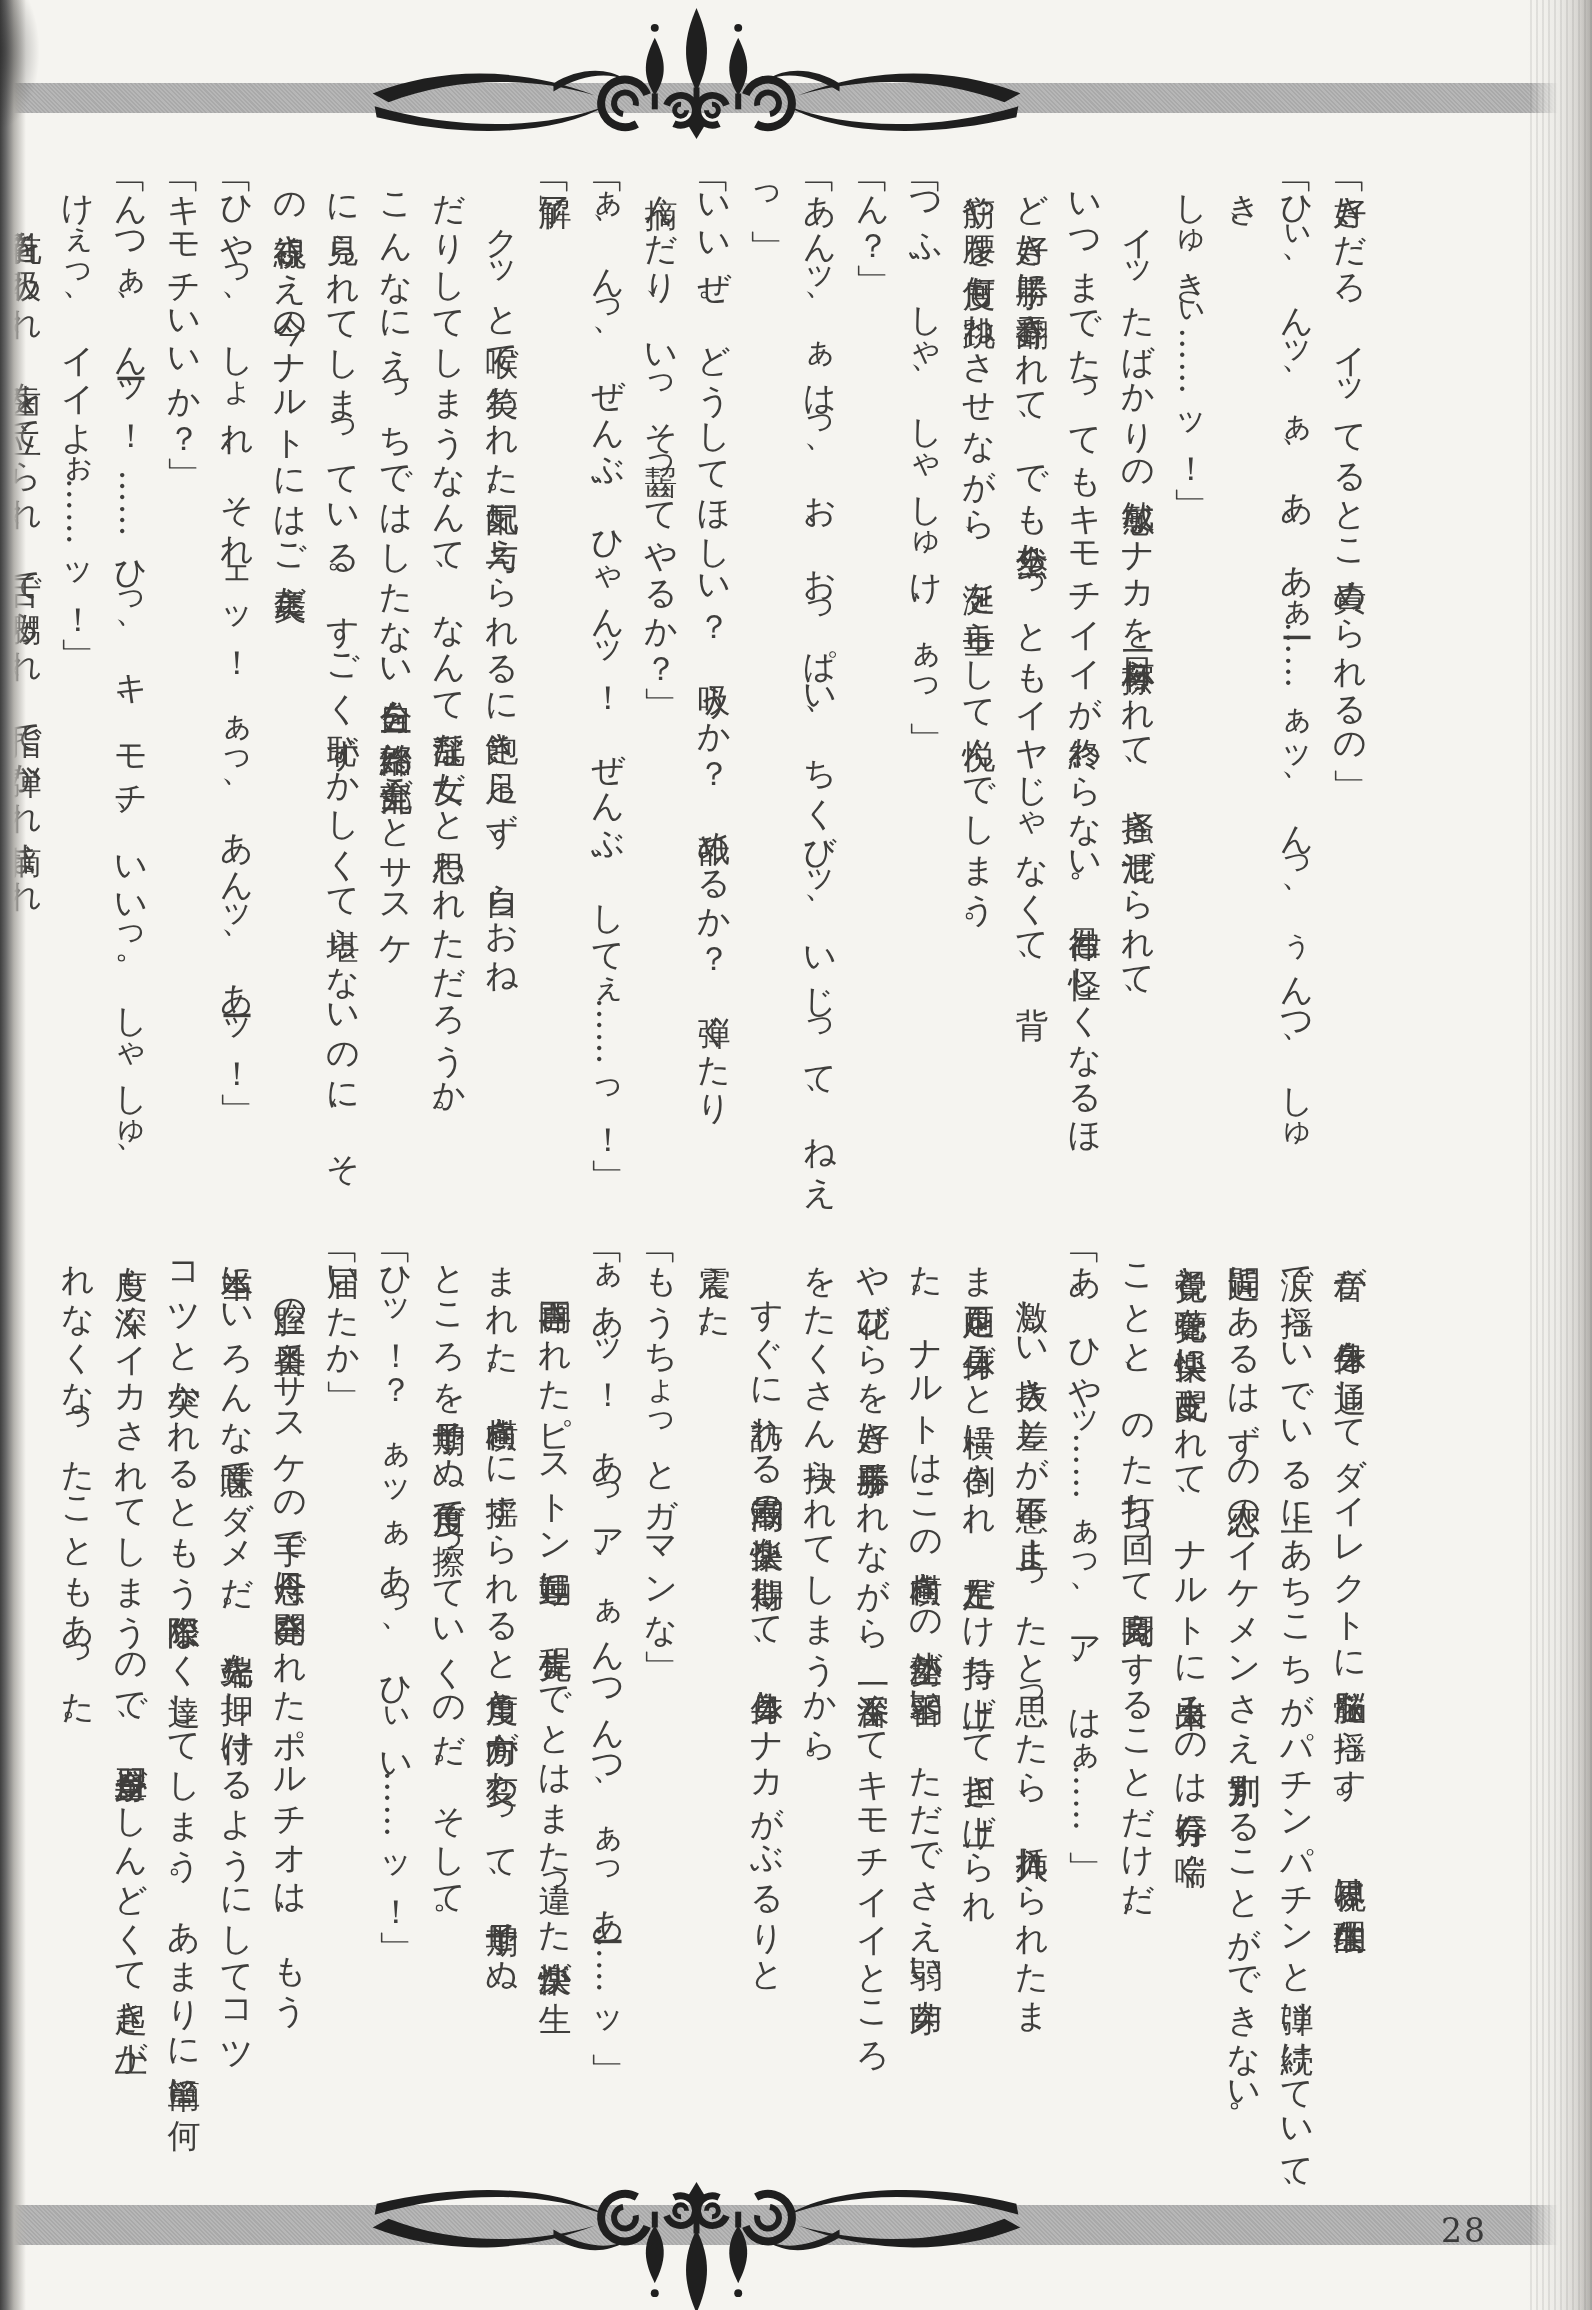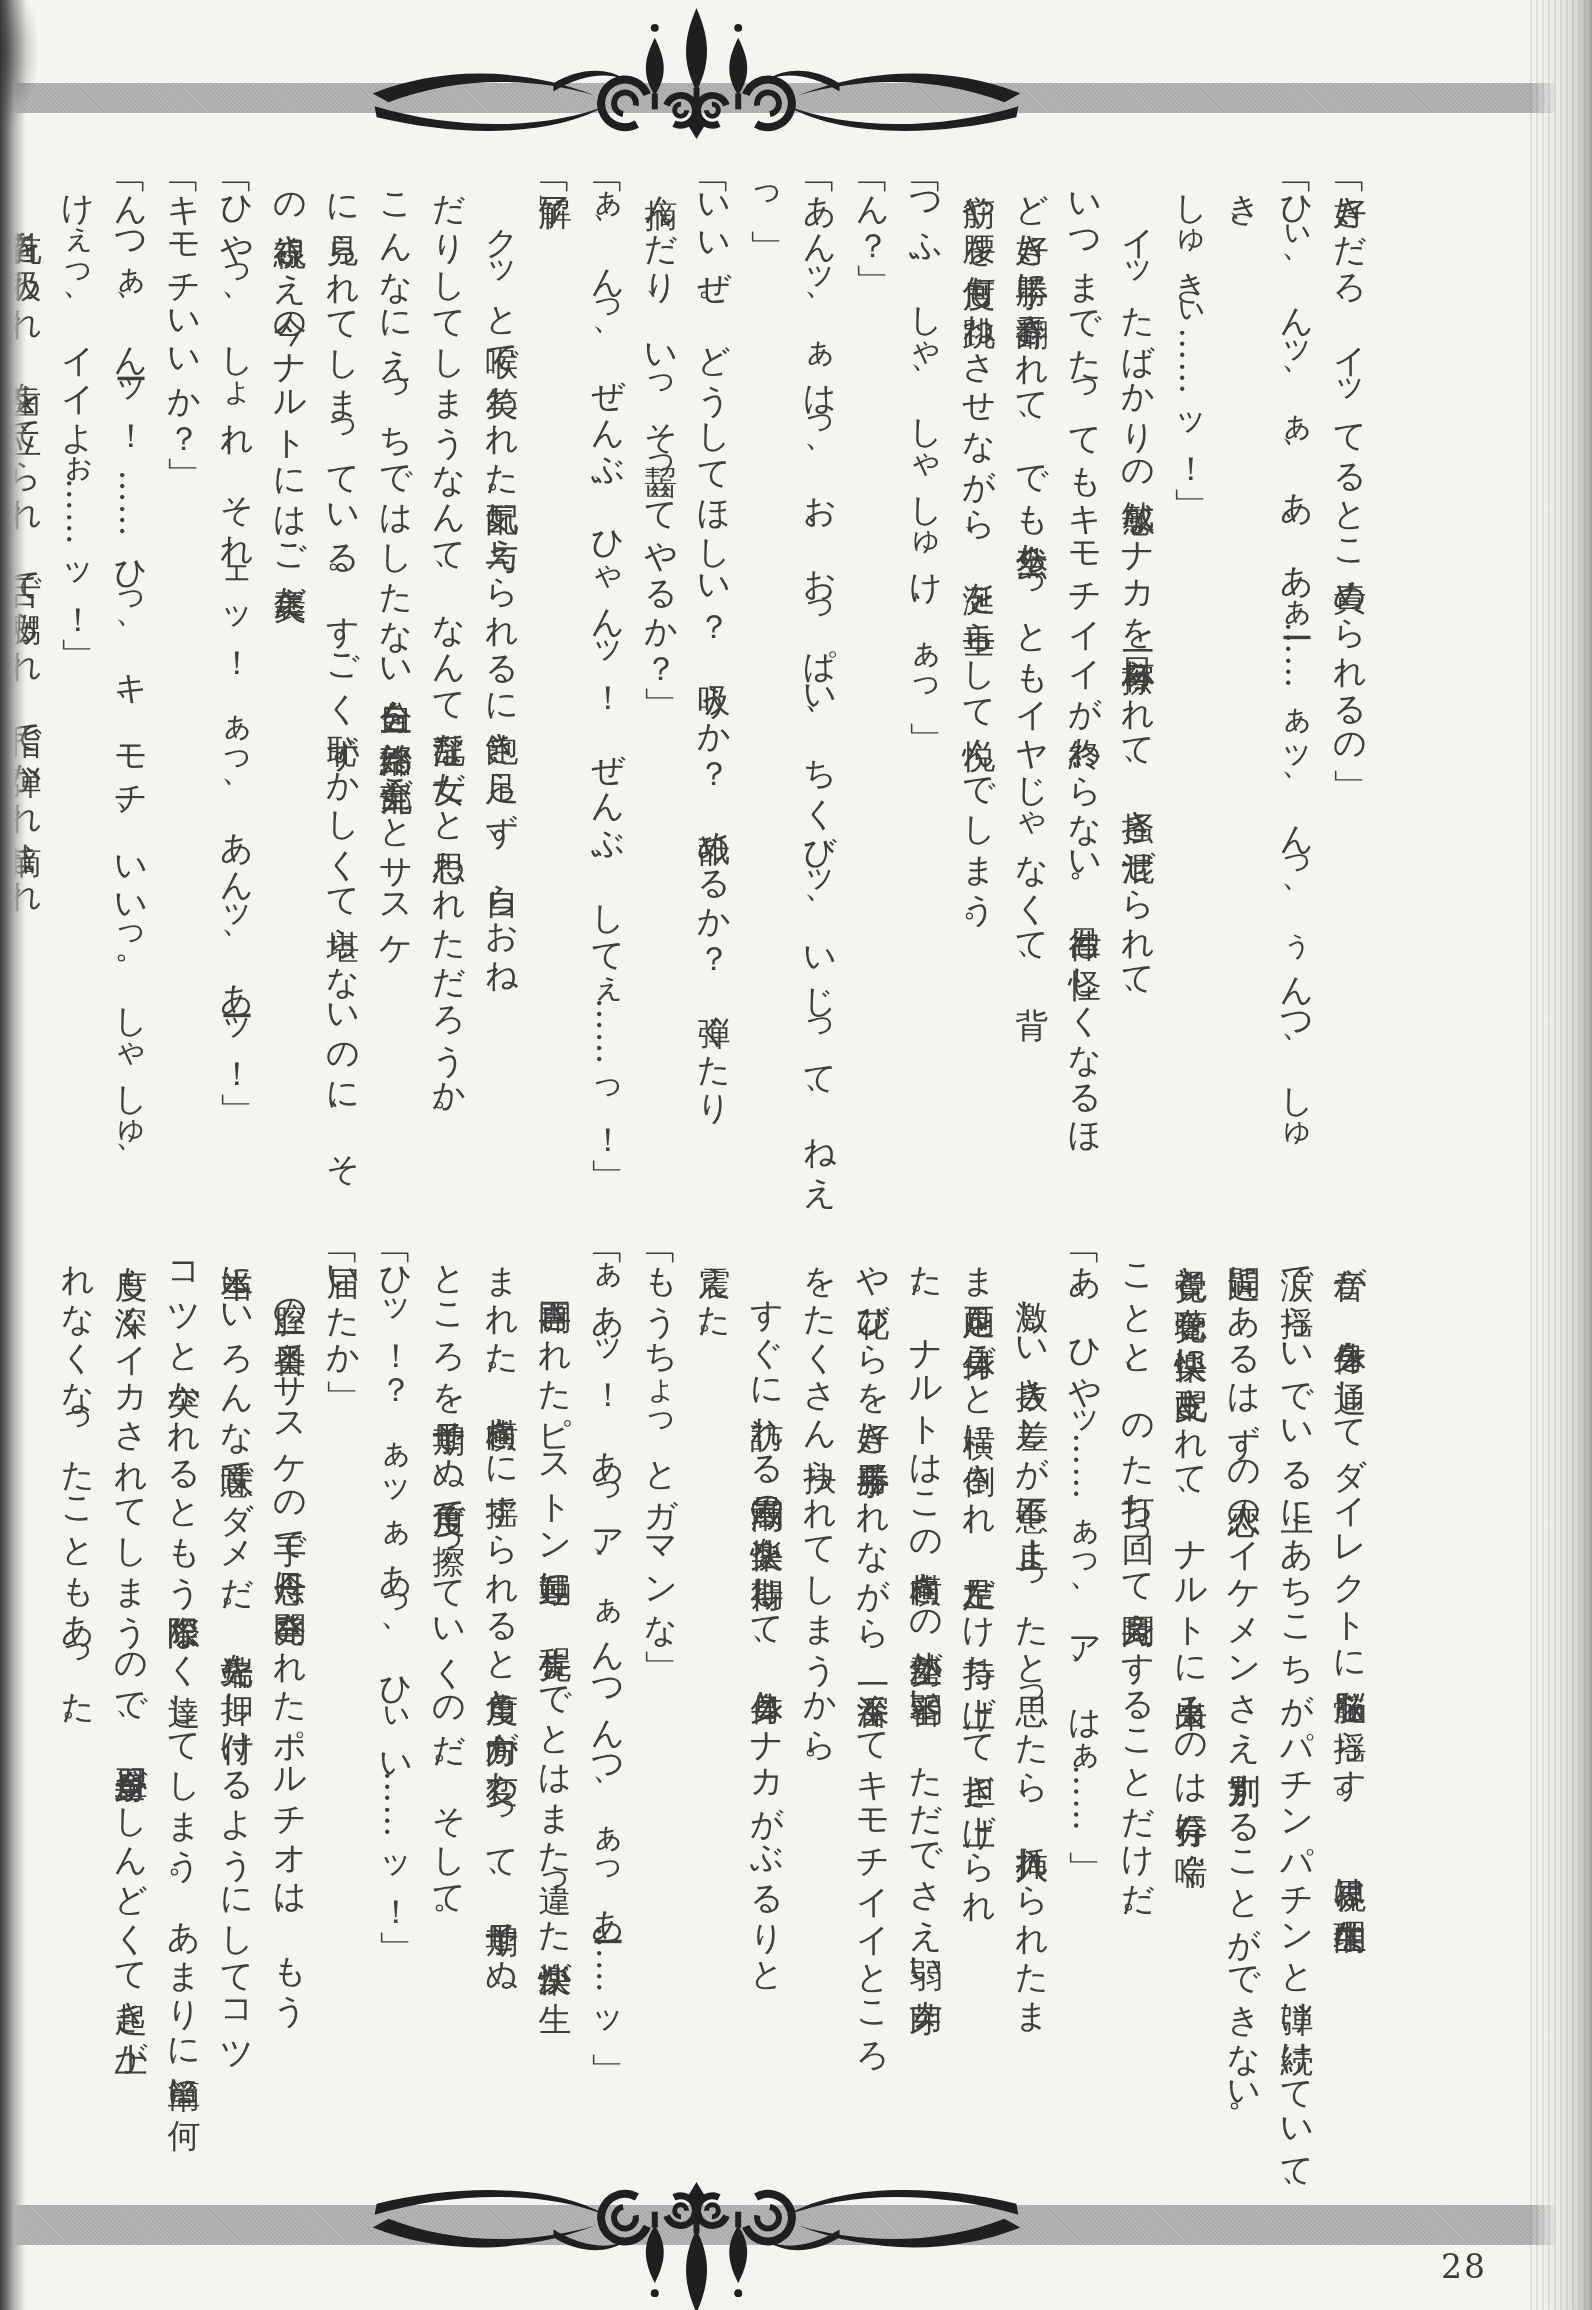--- a/index.html
+++ b/index.html
@@ -15,21 +15,21 @@
   .orn.top{top:8px;}
   .orn.bottom{top:2164px;transform:scaleY(-1);}
   
   .vtext{position:absolute;writing-mode:vertical-rl;text-orientation:mixed;
          font-size:33px;line-height:53px;letter-spacing:1px;color:#3f3e3c;
          font-family:"DejaVu Serif","Liberation Serif",serif;}
   .vtext.band1{top:171px;left:40px;width:1337px;height:1035px;}
   .vtext.band2{top:1242px;left:40px;width:1337px;height:1035px;}
   .tl{margin:0;padding:0;}
   
-  .pgnum{position:absolute;left:1441px;top:2211px;font-size:33px;color:#3a3a3a;letter-spacing:2px;z-index:6;margin-top:36px;}
+  .pgnum{position:absolute;left:1441px;top:2211px;font-size:33px;color:#3a3a3a;letter-spacing:2px;z-index:6;}
   
   .edge-left{position:absolute;left:0;top:0;width:26px;height:100%;z-index:5;pointer-events:none;
         background:linear-gradient(to right,#3f3f3f 0,#6b6b6b 6px,#b5b3ae 14px,rgba(245,244,240,0) 26px);}
   .edge-right{position:absolute;right:0;top:0;width:64px;height:100%;z-index:5;pointer-events:none;
         background:repeating-linear-gradient(to left,rgba(60,60,60,.10) 0 2px,rgba(60,60,60,0) 2px 6px),
                    linear-gradient(to left,#aeaca8 0,#d8d6d2 14px,#ecebe7 34px,rgba(245,244,240,0) 64px);}
   .corner-tl{position:absolute;left:0;top:0;width:40px;height:129px;z-index:5;pointer-events:none;
         background:radial-gradient(ellipse at 0 40%,rgba(40,40,40,.55) 0,rgba(40,40,40,0) 70%);}
 </style>
 </head>

